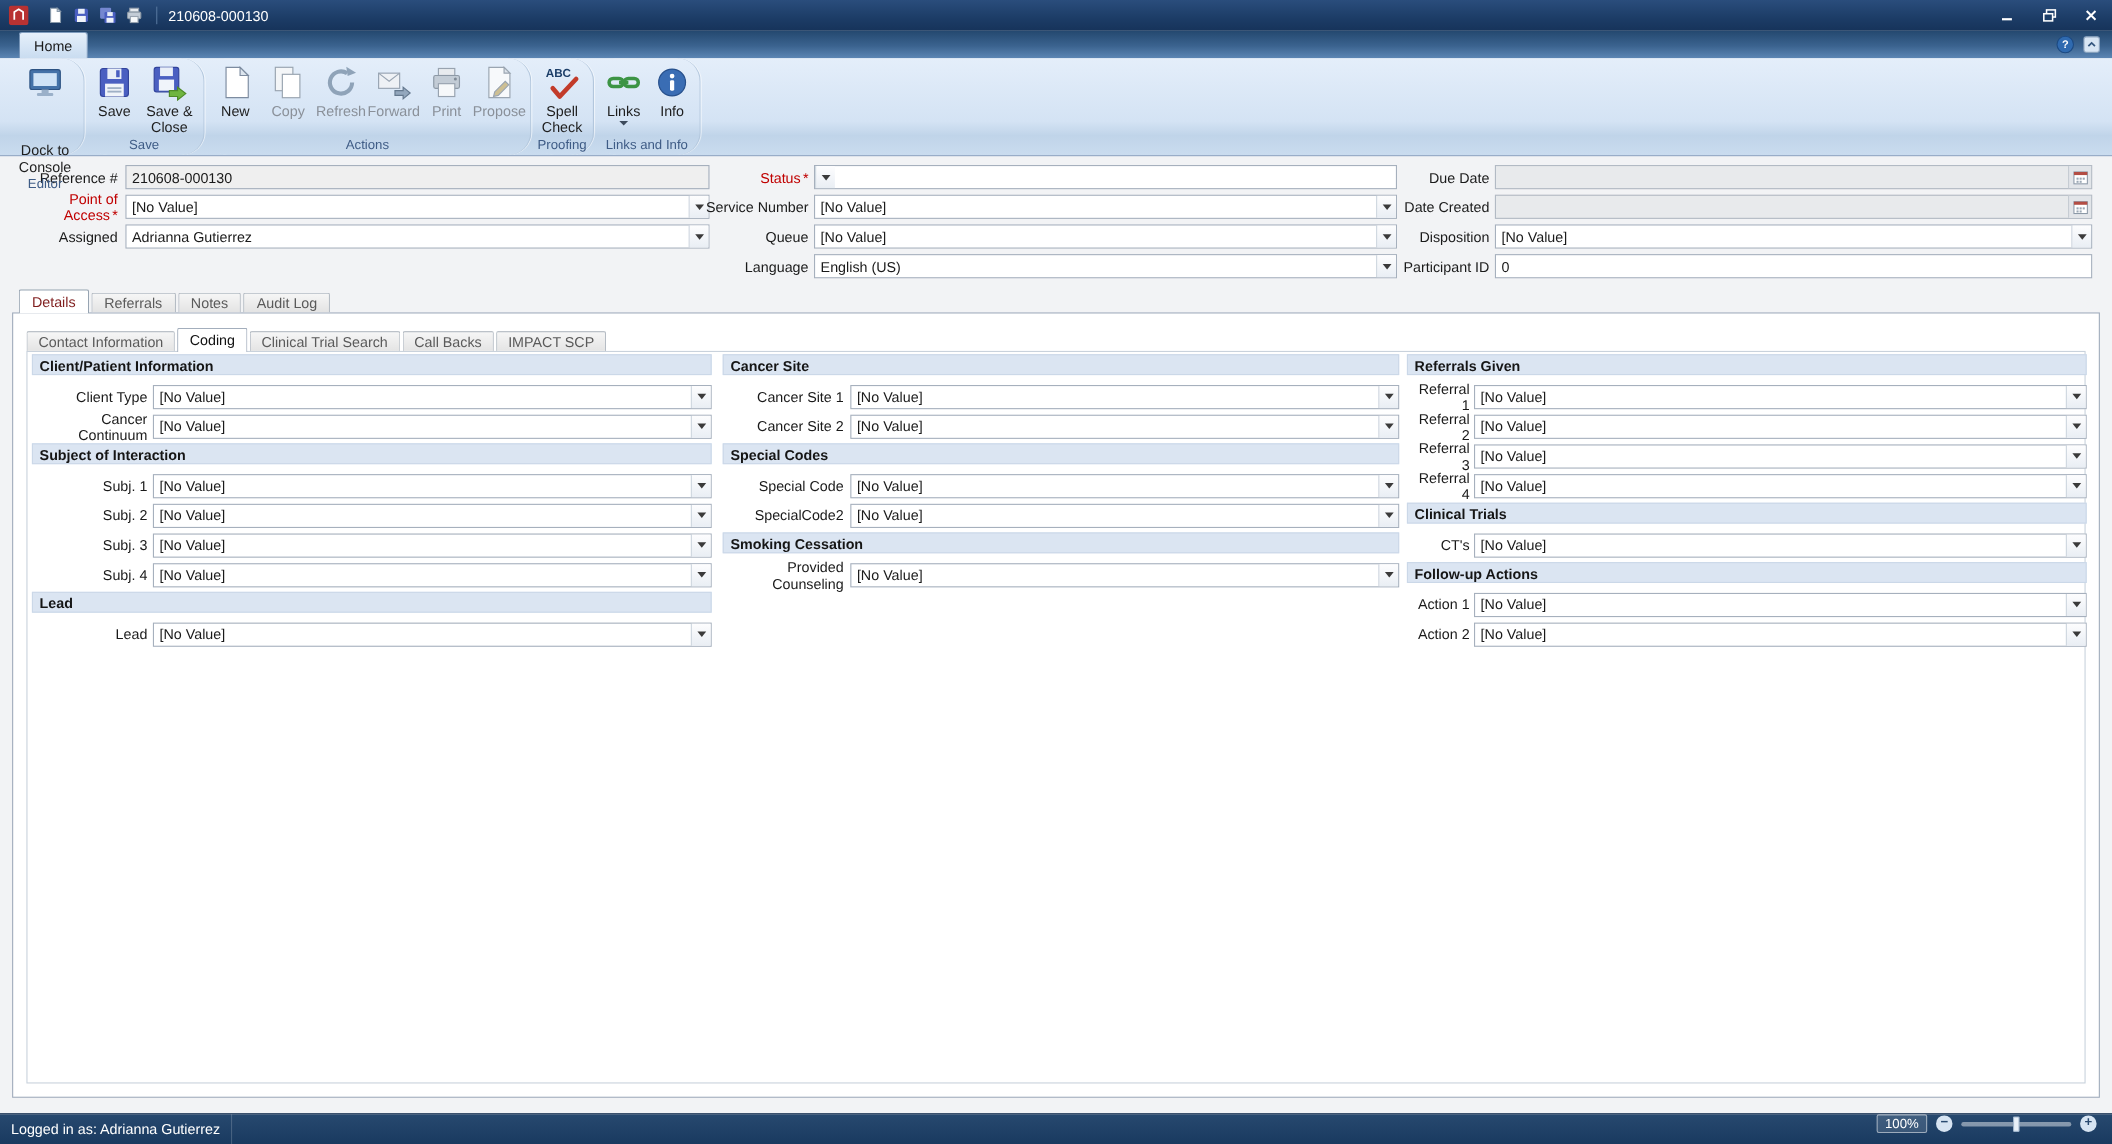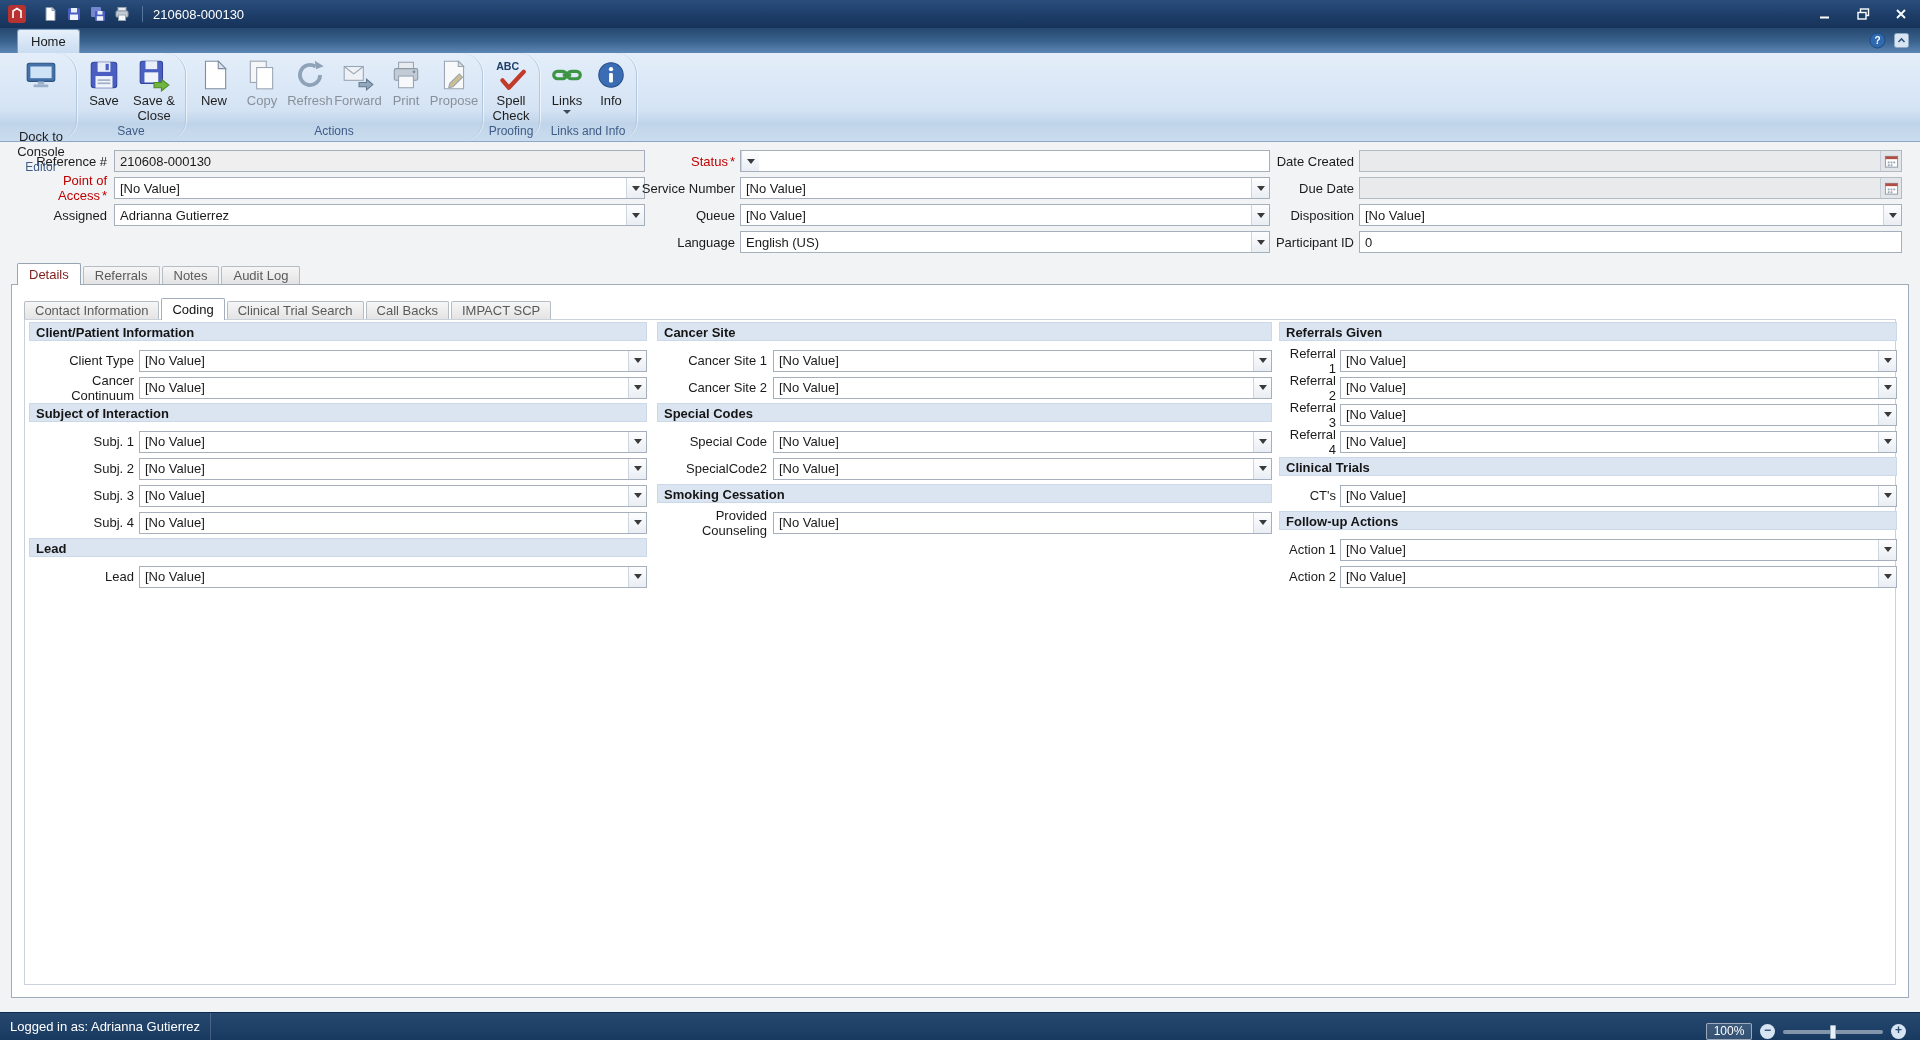--- a/index.html
+++ b/index.html
@@ -109,21 +109,21 @@
                font-weight:bold; font-size:13px; color:#151515; padding:0 6px; margin-bottom:8px; }
   .frow{ height:23px; margin-bottom:4px; display:flex; align-items:center; }
   .col1 .flabel{ width:105px; margin-right:5px; }
   .col2 .flabel{ width:110px; margin-right:6px; }
   .col3 .flabel{ width:57px;  margin-right:4px; }
 
   
   .statusbar{
     position:absolute; bottom:0; left:0; width:1920px; height:28px;
     background:linear-gradient(180deg,#27496f,#193a60);
-    border-top:1px solid #0e2a4d; display:flex; align-items:flex-end; color:#fff; font-size:13px;
+    border-top:1px solid #0e2a4d; display:flex; align-items:flex-start; color:#fff; font-size:13px;
   }
   .status-text{ padding:0 10px; border-right:1px solid rgba(255,255,255,.18); height:100%; display:flex; align-items:center; }
   .zoom{ margin-left:auto; margin-right:14px; display:flex; align-items:center; gap:8px; }
   .zoom-val{ min-width:46px; height:17px; line-height:15px; text-align:center; font-size:12px;
              border:1px solid rgba(255,255,255,.5); background:rgba(255,255,255,.12); border-radius:2px; }
   .zbtn{ width:15px; height:15px; border-radius:50%; background:#d7e4f2; color:#2a4a70; font-size:12px; line-height:13px; text-align:center; font-weight:bold; }
   .ztrack{ width:100px; height:4px; background:rgba(255,255,255,.45); border-radius:2px; position:relative; }
   .zthumb{ position:absolute; left:47px; top:-5px; width:6px; height:14px; background:#e8f0f8; border:1px solid #9fb4cb; border-radius:1px; }
 </style>
 </head>
@@ -421,54 +421,54 @@
         <span class="cval">English (US)</span>
         <span class="cbtn">
             <i></i>
           </span>
       </div>
     </div>
   </div>
 
   <div class="hcol hcolC">
     <div class="hrow">
+      <span class="flabel"><span class="ltext">Due Date</span></span>
+      <div class="datef">
+        <span class="dval"></span>
+        <span class="dbtn">
+          <svg width="15" height="15" viewBox="0 0 16 16">
+              <rect x="1.5" y="2.5" width="13" height="11.5" fill="#fff" stroke="#8a97a6"></rect>
+              <rect x="1.5" y="2.5" width="13" height="3" fill="#b34d44"></rect>
+              <rect x="4" y="8" width="2" height="2" fill="#9aa7b5"></rect>
+              <rect x="7" y="8" width="2" height="2" fill="#9aa7b5"></rect>
+              <rect x="10" y="8" width="2" height="2" fill="#9aa7b5"></rect>
+              <rect x="4" y="11" width="2" height="2" fill="#9aa7b5"></rect>
+              <rect x="7" y="11" width="2" height="2" fill="#9aa7b5"></rect>
+            </svg>
+        </span>
+      </div>
+    </div>
+    <div class="hrow">
       <span class="flabel"><span class="ltext">Date Created</span></span>
       <div class="datef">
         <span class="dval"></span>
         <span class="dbtn">
           <svg width="15" height="15" viewBox="0 0 16 16">
               <rect x="1.5" y="2.5" width="13" height="11.5" fill="#fff" stroke="#8a97a6"></rect>
               <rect x="1.5" y="2.5" width="13" height="3" fill="#b34d44"></rect>
               <rect x="4" y="8" width="2" height="2" fill="#9aa7b5"></rect>
               <rect x="7" y="8" width="2" height="2" fill="#9aa7b5"></rect>
               <rect x="10" y="8" width="2" height="2" fill="#9aa7b5"></rect>
               <rect x="4" y="11" width="2" height="2" fill="#9aa7b5"></rect>
               <rect x="7" y="11" width="2" height="2" fill="#9aa7b5"></rect>
             </svg>
         </span>
       </div>
     </div>
     <div class="hrow">
-      <span class="flabel"><span class="ltext">Due Date</span></span>
-      <div class="datef">
-        <span class="dval"></span>
-        <span class="dbtn">
-          <svg width="15" height="15" viewBox="0 0 16 16">
-              <rect x="1.5" y="2.5" width="13" height="11.5" fill="#fff" stroke="#8a97a6"></rect>
-              <rect x="1.5" y="2.5" width="13" height="3" fill="#b34d44"></rect>
-              <rect x="4" y="8" width="2" height="2" fill="#9aa7b5"></rect>
-              <rect x="7" y="8" width="2" height="2" fill="#9aa7b5"></rect>
-              <rect x="10" y="8" width="2" height="2" fill="#9aa7b5"></rect>
-              <rect x="4" y="11" width="2" height="2" fill="#9aa7b5"></rect>
-              <rect x="7" y="11" width="2" height="2" fill="#9aa7b5"></rect>
-            </svg>
-        </span>
-      </div>
-    </div>
-    <div class="hrow">
       <span class="flabel"><span class="ltext">Disposition</span></span>
       <div class="combo">
         <span class="cval">[No Value]</span>
         <span class="cbtn">
             <i></i>
           </span>
       </div>
     </div>
     <div class="hrow">
       <span class="flabel"><span class="ltext">Participant ID</span></span>

